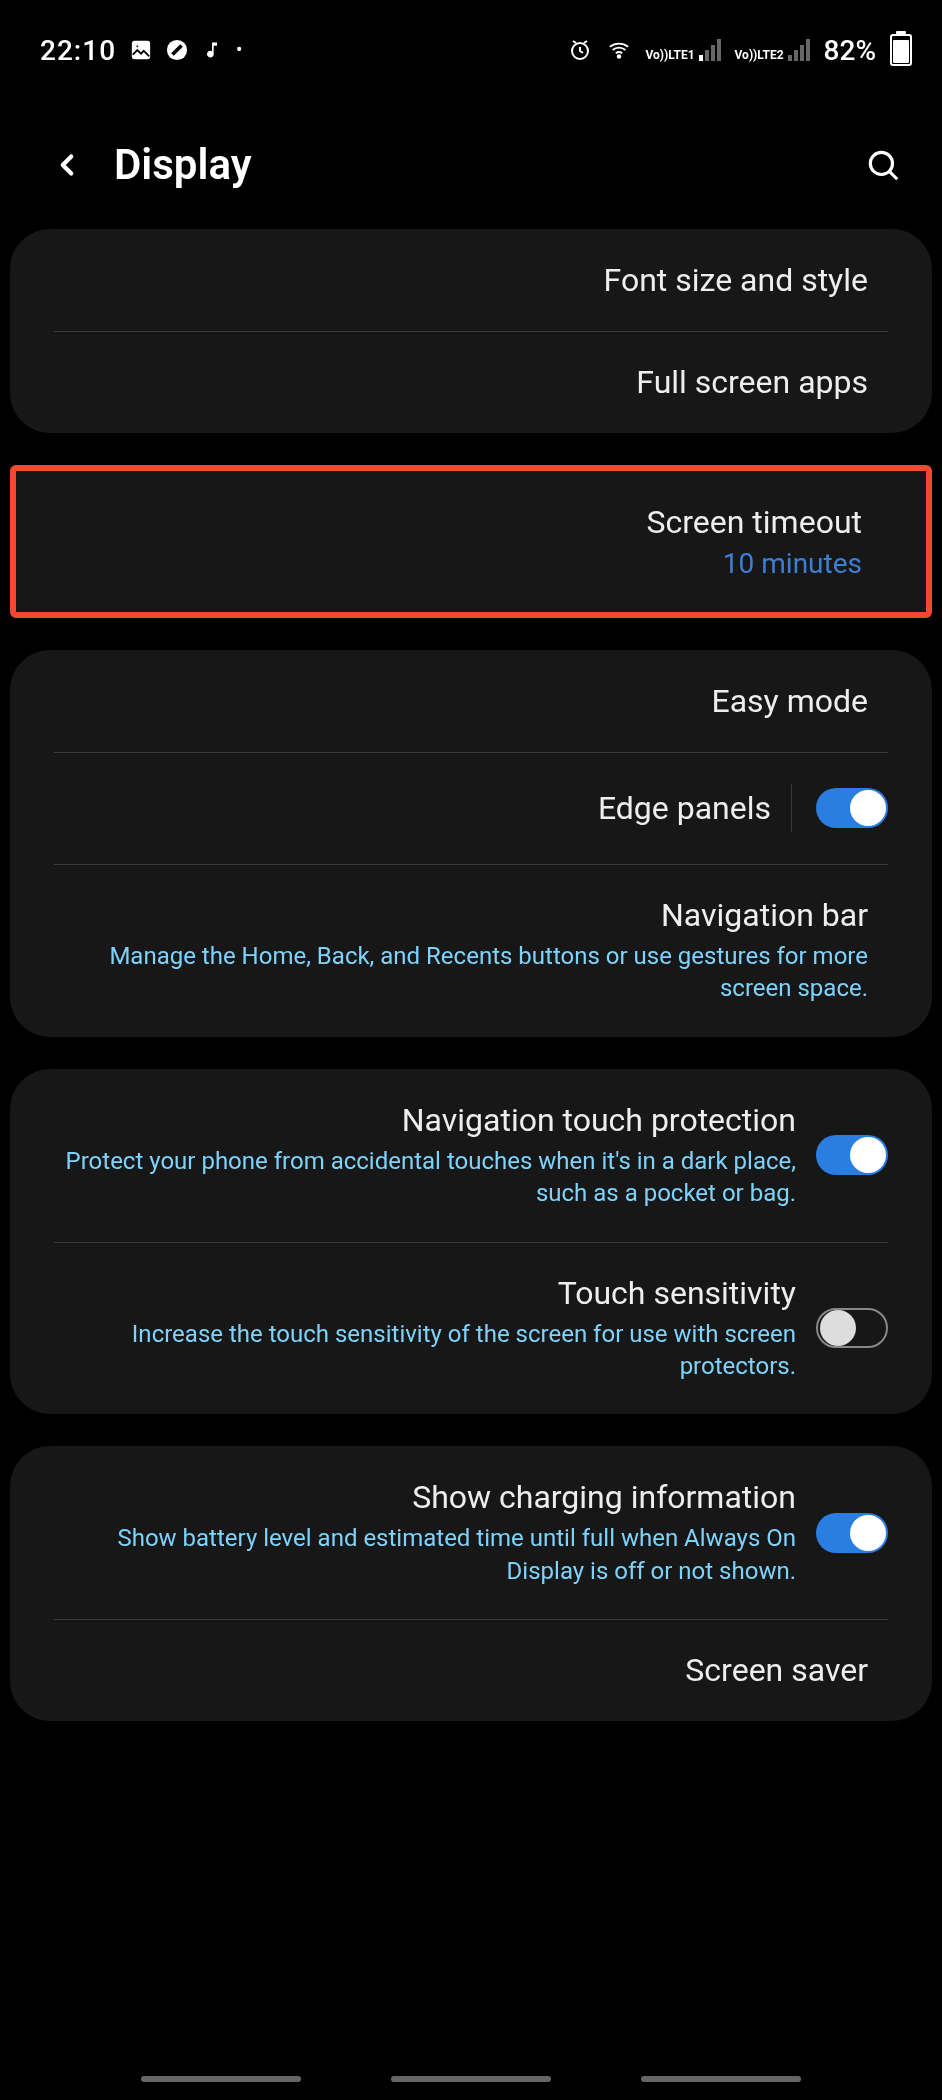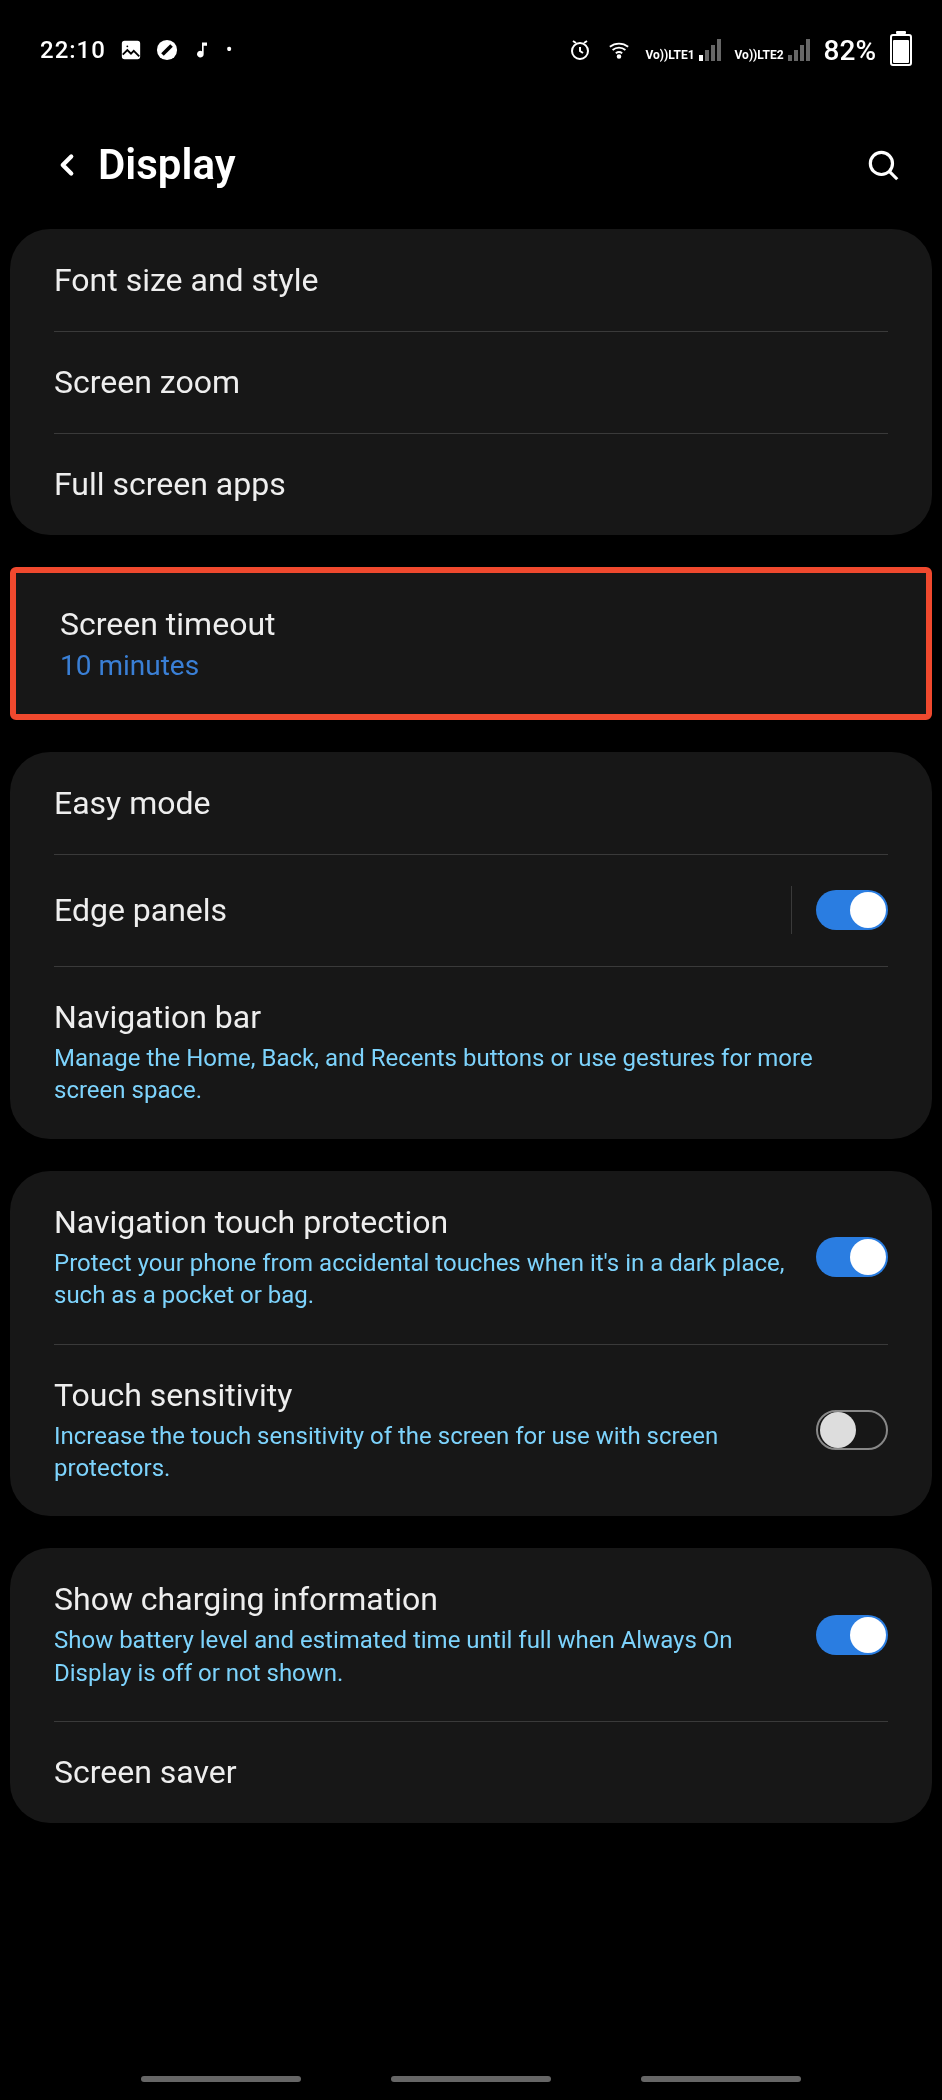--- a/index.html
+++ b/index.html
@@ -22,21 +22,21 @@
     padding: 20px 30px 0 40px;
     font-size: 26px;
     font-weight: 500;
     height: 60px;
   }
   .status-left, .status-right {
     display: flex;
     align-items: center;
     gap: 14px;
   }
-  .status-left .time { font-size: 24px; letter-spacing: 1px; }
+  .status-left .time { font-size: 28px; letter-spacing: 1px; }
   .status-icon { display: inline-flex; align-items: center; justify-content: center; }
   .lte-stack {
     display: flex;
     flex-direction: row;
     font-size: 12px;
     line-height: 12px;
     font-weight: 700;
   }
   .sig-bars {
     display: inline-flex;
@@ -79,21 +79,21 @@
   
   .header {
     display:flex;
     align-items:center;
     justify-content:space-between;
     padding: 60px 40px 40px 50px;
   }
   .header-left {
     display:flex;
     align-items:center;
-    gap: 14px;
+    gap: 30px;
   }
   .header-title {
     font-size: 42px;
     font-weight: 600;
   }
   .icon-btn { color:#fff; display:inline-flex; }
 
   
   .content {
     padding: 0 10px;
@@ -104,20 +104,21 @@
     margin-bottom: 32px;
     overflow: hidden;
   }
   .row {
     padding: 32px 44px;
     display: flex;
     align-items: center;
     justify-content: space-between;
     min-height: 30px;
     position: relative;
+    text-align: right;
   }
   .row + .row::before,
   .divider::before {
     content:"";
     position:absolute;
     left:44px; right:44px; top:0;
     height:1px;
     background: #3a3a3a;
   }
   .row .text-col { flex:1; padding-right:20px; }
@@ -281,25 +282,20 @@
 <div class="content">
 
   <div class="group">
     <div class="row">
       <div class="text-col">
           <div class="row-title">Font size and style</div>
         </div>
     </div>
     <div class="row">
       <div class="text-col">
-          <div class="row-title">Screen zoom</div>
-        </div>
-    </div>
-    <div class="row">
-      <div class="text-col">
           <div class="row-title">Full screen apps</div>
         </div>
     </div>
   </div>
 
   <div class="group highlight" style="border-radius:6px;">
     <div class="row">
       <div class="text-col">
         <div class="row-title">Screen timeout</div>
         <div class="row-sub-blue">10 minutes</div>

